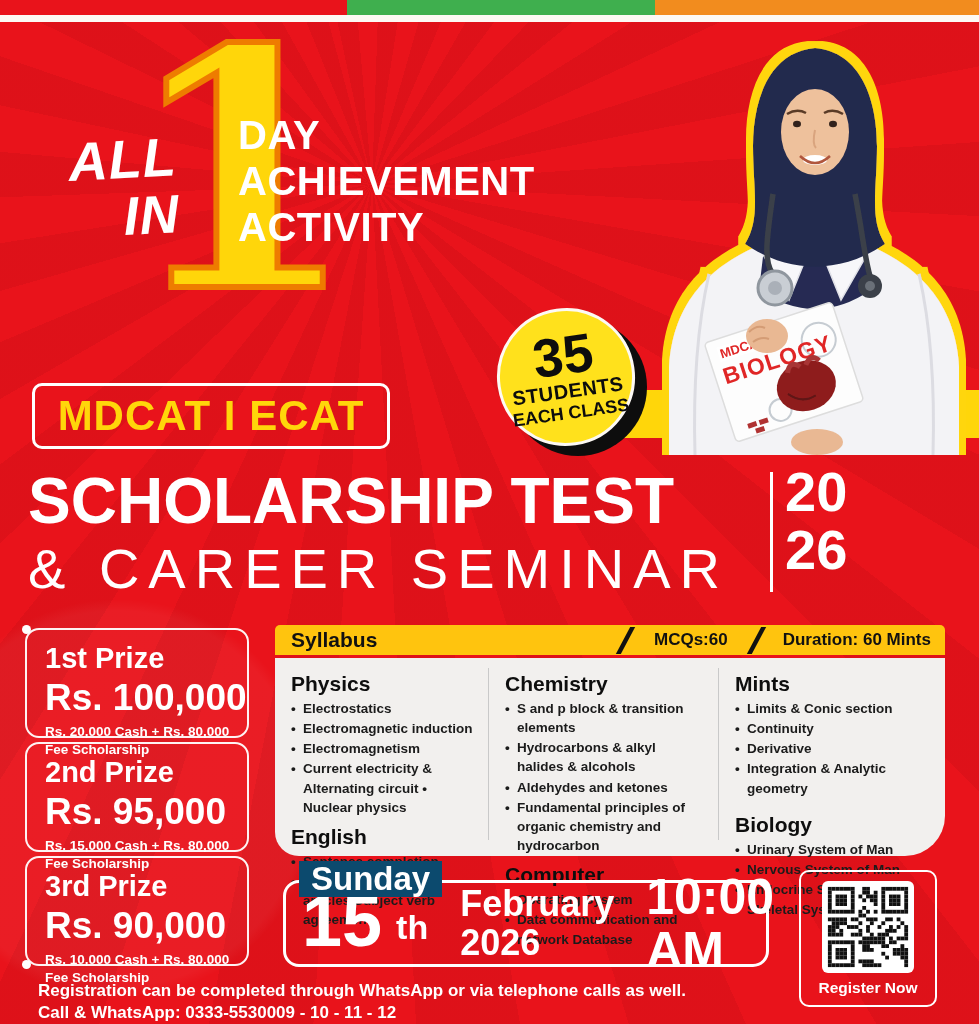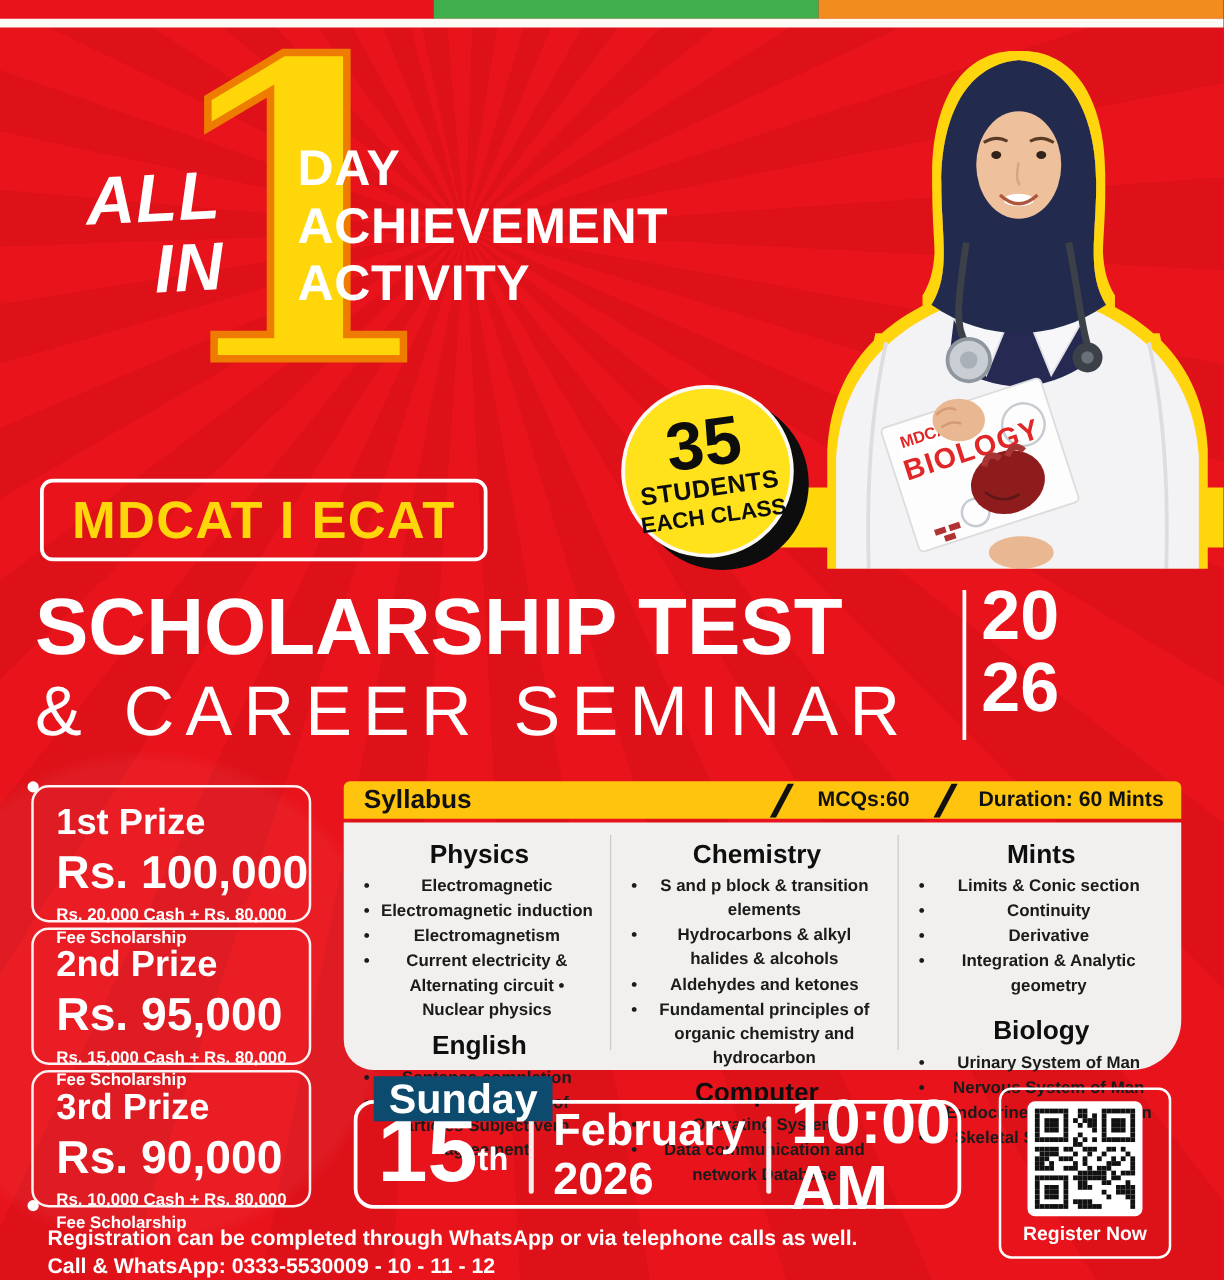--- a/index.html
+++ b/index.html
@@ -85,21 +85,21 @@
   .sy-bar{
     position:absolute;left:275px;top:625px;width:670px;height:30px;background:#ffc40e;
     border-radius:5px 5px 0 0;display:flex;align-items:center;color:#111;box-sizing:border-box;padding:0 14px 0 16px;
   }
   .sy-bar .sy-title{font-size:21px;font-weight:800;width:322px;}
   .sy-bar .slash{width:5px;height:27px;background:#111;transform:skewX(-28deg);margin:0 10px;}
   .sy-bar .sy-mcqs{font-size:17px;font-weight:700;flex:1;text-align:center;}
   .sy-bar .sy-dur{font-size:17px;font-weight:700;margin-left:14px;}
   .panel{
     position:absolute;left:275px;top:658px;width:670px;height:198px;background:#f2f0ee;
-    border-radius:0 0 40px 24px;display:flex;box-sizing:border-box;padding:10px 0 16px 0;text-align:center;
+    border-radius:0 0 40px 24px;display:flex;box-sizing:border-box;padding:10px 0 16px 0;
   }
   .col{box-sizing:border-box;padding:2px 12px 0 16px;}
   .c1{width:214px;border-right:1.5px solid #c9c9c9;}
   .c2{width:230px;border-right:1.5px solid #c9c9c9;}
   .c3{width:224px;}
   .subject h3{margin:2px 0 3px 0;font-size:21px;font-weight:800;color:#0e0e0e;}
   .subject ul{list-style:none;margin:0;padding:0;font-size:13.5px;font-weight:600;color:#1b1b1b;line-height:1.42;}
   .subject li{position:relative;padding-left:12px;margin:0 0 1px 0;}
   .subject li::before{content:"\2022";position:absolute;left:0;top:0;}
   .subject.second{margin-top:8px;}
@@ -109,21 +109,21 @@
   .datebox{
     position:absolute;left:283px;top:880px;width:486px;height:87px;
     border:3px solid #fff;border-radius:16px;color:#fff;box-sizing:border-box;
     display:flex;align-items:center;padding-left:16px;
   }
   .datebox .sunday{
     position:absolute;top:-22px;left:13px;padding:0 12px;background:#0c4a6e;
     font-size:33px;font-weight:800;line-height:36px;
   }
   .datebox .num{font-size:72px;font-weight:800;line-height:72px;display:flex;align-items:flex-start;}
-  .datebox .ord{font-size:26px;font-weight:800;margin-top:6px;margin-left:0;}
+  .datebox .ord{font-size:34px;font-weight:800;margin-top:6px;margin-left:14px;}
   .datebox .vdiv{width:4px;height:62px;background:rgba(255,255,255,0.92);border-radius:2px;margin:0 16px;}
   .datebox .month,.datebox .time{font-weight:800;line-height:1.06;}
   .datebox .month{font-size:36px;}
   .datebox .time{font-size:50px;}
 
   
   .qrbox{
     position:absolute;left:799px;top:870px;width:134px;height:133px;
     border:2px solid #fff;border-radius:10px;display:flex;flex-direction:column;
     align-items:center;justify-content:center;gap:6px;color:#fff;
@@ -271,21 +271,21 @@
       <div class="slash"></div>
       <div class="sy-mcqs">MCQs:60</div>
       <div class="slash"></div>
       <div class="sy-dur">Duration: 60 Mints</div>
     </div>
     <div class="panel">
       <div class="col c1">
         <div class="subject">
           <h3>Physics</h3>
           <ul>
-              <li>Electromagnetic</li>
+              <li>Electrostatics</li>
               <li>Electromagnetic induction</li>
               <li>Electromagnetism</li>
               <li>Current electricity &amp; Alternating circuit  • Nuclear physics</li>
             </ul>
         </div>
         <div class="subject second">
           <h3>English</h3>
           <ul>
               <li>Sentence completion</li>
               <li>Preposition &amp; use of articles Subject verb agreement</li>

